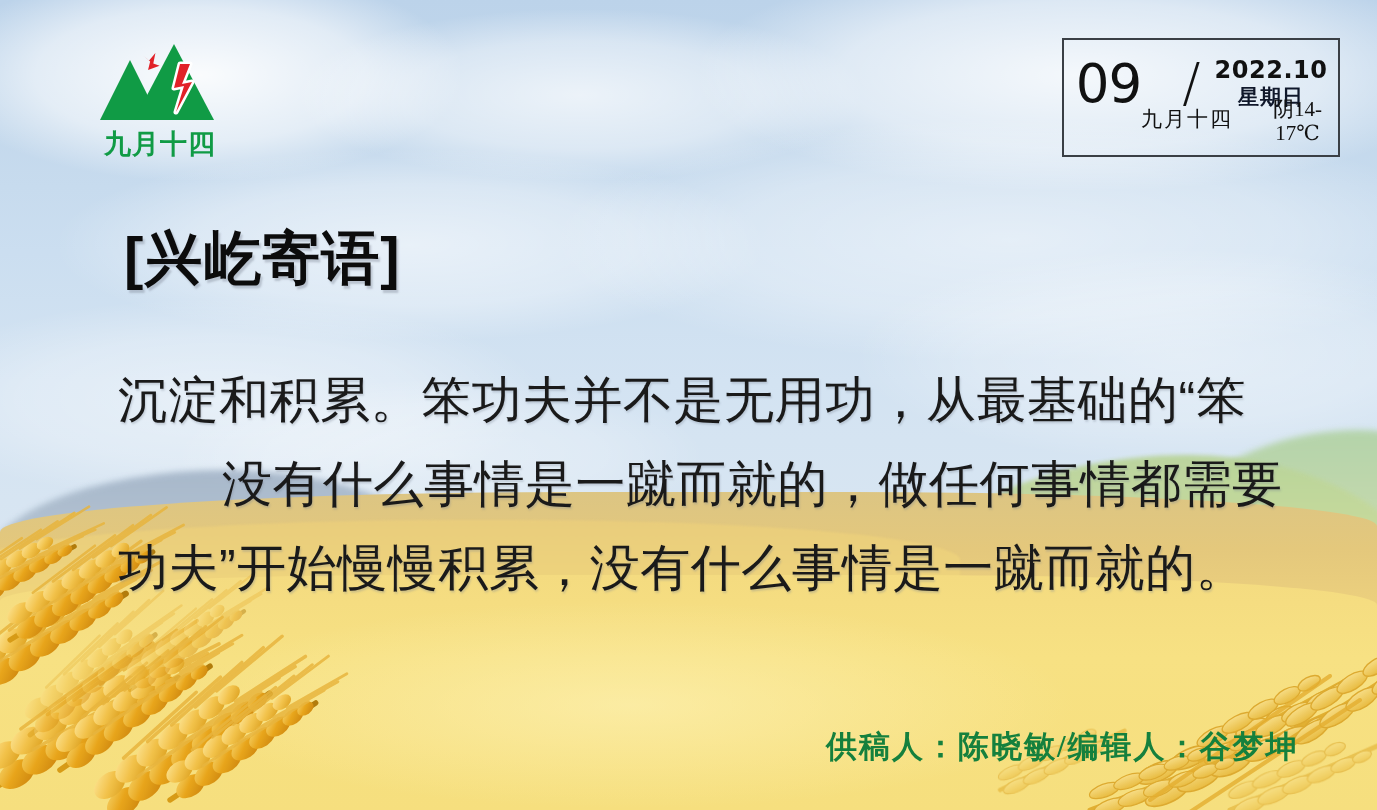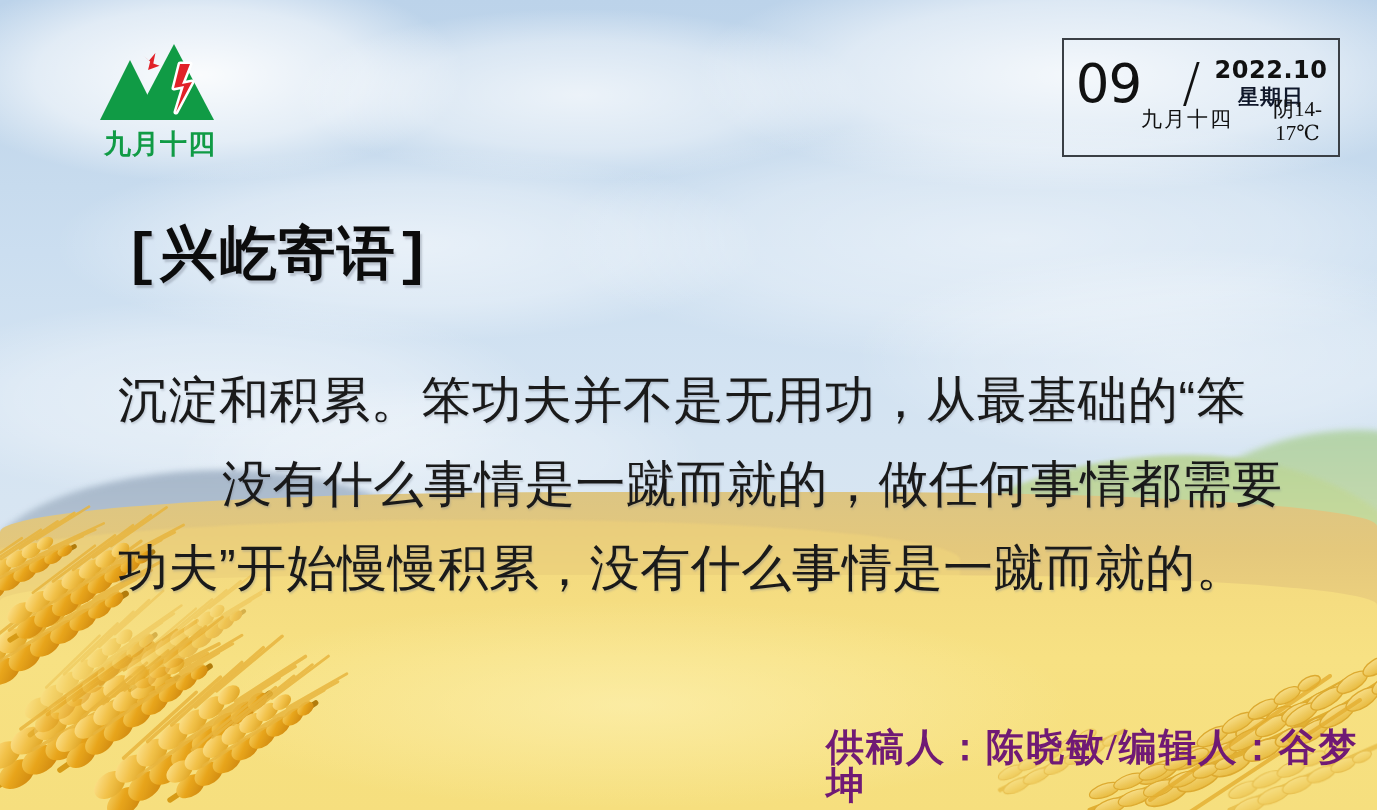--- a/index.html
+++ b/index.html
@@ -134,21 +134,21 @@
   }
   .weather{
     flex:1;text-align:center;padding-right:6px;
     font-family:"Liberation Serif","DejaVu Serif",serif;
     font-size:21px;line-height:24px;color:#111;letter-spacing:0px;
   }
 
   
   #headline{
     position:absolute;left:124px;top:222px;
-    font-family:Liberation Mono, monospace;
+    font-family:Liberation Sans, sans-serif;
     font-weight:bold;
     font-size:58px;line-height:72px;
     color:#0c0c0c;
     letter-spacing:1px;
     text-shadow:2px 3px 2px rgba(120,130,145,.38);
   }
 
   
   #bodytext{
     position:absolute;left:118px;top:358px;width:1200px;
@@ -160,21 +160,21 @@
     white-space:nowrap;
   }
   #bodytext .ln{display:block;}
   #bodytext .indent{display:inline-block;width:104px;}
 
   
   #credit{
     position:absolute;left:826px;top:728px;
     font-family:"Liberation Serif","DejaVu Serif",serif;
     font-weight:bold;
-    font-size:38px;line-height:38px;color:#701a75;
+    font-size:31px;line-height:38px;color:#15803d;
     letter-spacing:2px;
   }
 
   
   .wheat-layer{position:absolute;left:0;top:0;width:1377px;height:810px;pointer-events:none;}
 </style>
 </head>
 <body>
 
 <div id="poster">

